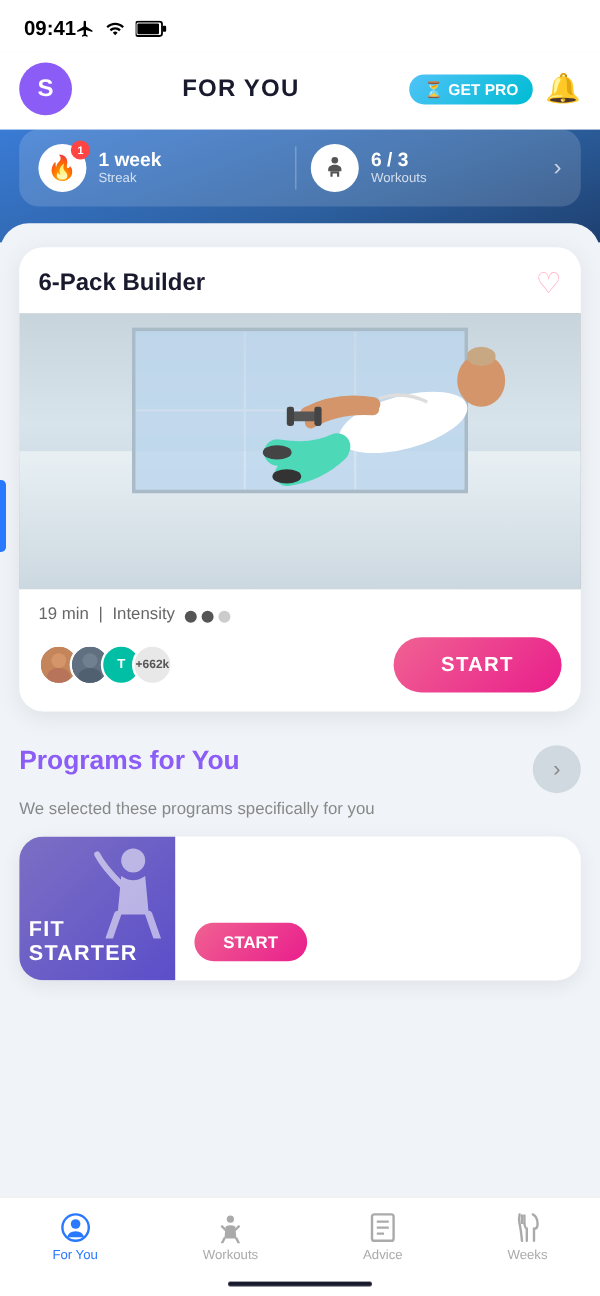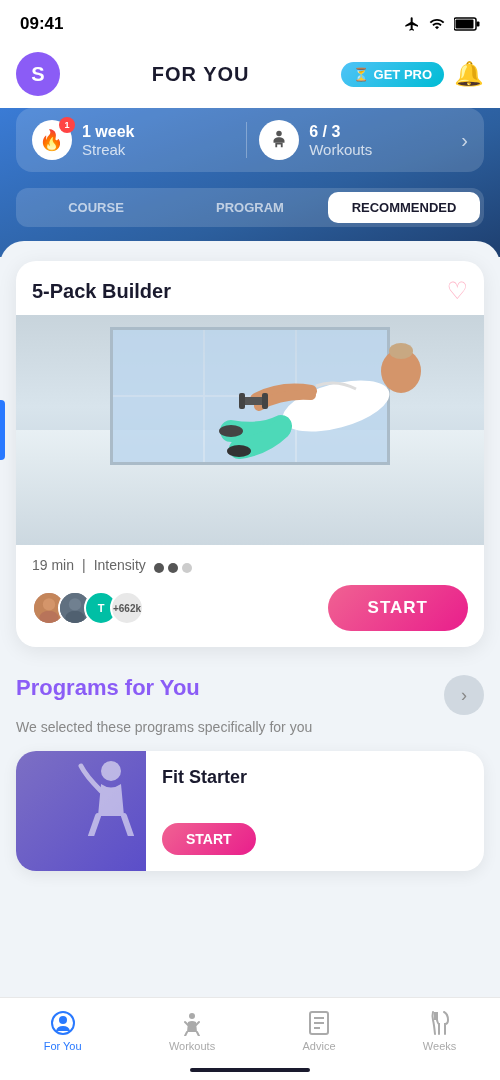--- a/index.html
+++ b/index.html
@@ -10,21 +10,21 @@
       font-family: -apple-system, BlinkMacSystemFont, 'Helvetica Neue', Arial, sans-serif;
       background: #f0f4f8;
       overflow-x: hidden;
       position: relative;
     }
 
     
     .status-bar {
       background: #fff;
       display: flex;
-      justify-content: space-between;
+      justify-content: flex-start;
       align-items: center;
       padding: 10px 20px 6px;
       height: 44px;
     }
     .status-time {
       font-size: 17px;
       font-weight: 600;
       color: #000;
     }
     .status-icons {
@@ -127,21 +127,21 @@
       align-items: center;
       justify-content: center;
     }
     .stat-text-group { display: flex; flex-direction: column; }
     .stat-value {
       font-size: 16px;
       font-weight: 700;
       color: #fff;
     }
     .stat-label {
-      font-size: 15px;
+      font-size: 11px;
       color: rgba(255,255,255,0.75);
     }
     .stat-divider {
       width: 1px;
       height: 36px;
       background: rgba(255,255,255,0.3);
       margin: 0 12px;
     }
     .stat-arrow {
       color: rgba(255,255,255,0.7);
@@ -518,34 +518,29 @@
         </svg>
       </div>
       <div class="stat-text-group">
         <span class="stat-value">6 / 3</span>
         <span class="stat-label">Workouts</span>
       </div>
     </div>
     <span class="stat-arrow">›</span>
   </div>
 
-  <div class="tabs-container">
-    <button class="tab">COURSE</button>
-    <button class="tab">PROGRAM</button>
-    <button class="tab active">RECOMMENDED</button>
-  </div>
 </div>
 
 <div class="left-indicator"></div>
 
 <div class="main-content">
 
   <div class="workout-card">
     <div class="card-header">
-      <span class="card-title">5-Pack Builder</span>
+      <span class="card-title">6-Pack Builder</span>
       <span class="heart-icon">♡</span>
     </div>
 
     <div class="card-image">
       <div class="gym-scene">
         <div class="gym-floor"></div>
         <div class="gym-window">
           <div class="gym-window-pane"></div>
           <div class="gym-window-pane"></div>
           <div class="gym-window-pane"></div>
@@ -632,24 +627,24 @@
     <div class="program-image">
 
       <svg style="position:absolute; top:5px; right:0; width:100px; height:80px; opacity:0.55;" viewBox="0 0 100 80">
         <circle cx="65" cy="15" r="10" fill="#fff"></circle>
         <path d="M55,28 Q65,35 75,28 L78,60 L52,60 Z" fill="#fff"></path>
         <path d="M52,60 L45,80" stroke="#fff" stroke-width="6" stroke-linecap="round"></path>
         <path d="M78,60 L85,80" stroke="#fff" stroke-width="6" stroke-linecap="round"></path>
 
         <path d="M55,35 Q40,20 35,10" stroke="#fff" stroke-width="5" stroke-linecap="round" fill="none"></path>
       </svg>
+      <div class="program-image-title">FIT<br>STARTER</div>
     </div>
     <div class="program-info">
       <div>
-        <p class="program-name">Fit Starter</p>
       </div>
       <button class="program-start-btn">START</button>
     </div>
   </div>
 
   <div style="height: 90px;"></div>
 </div>
 
 <nav class="bottom-nav">
   <button class="nav-item">

